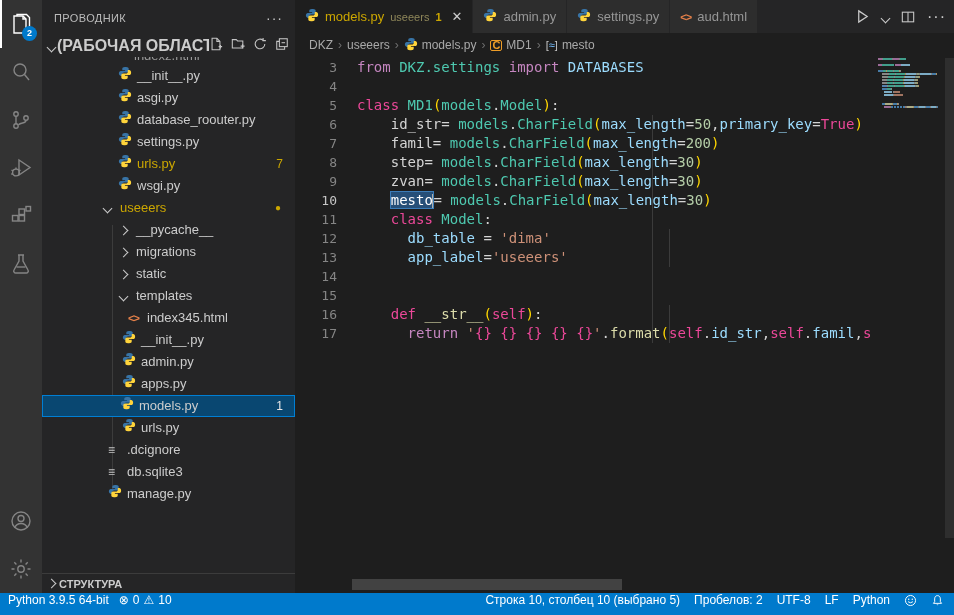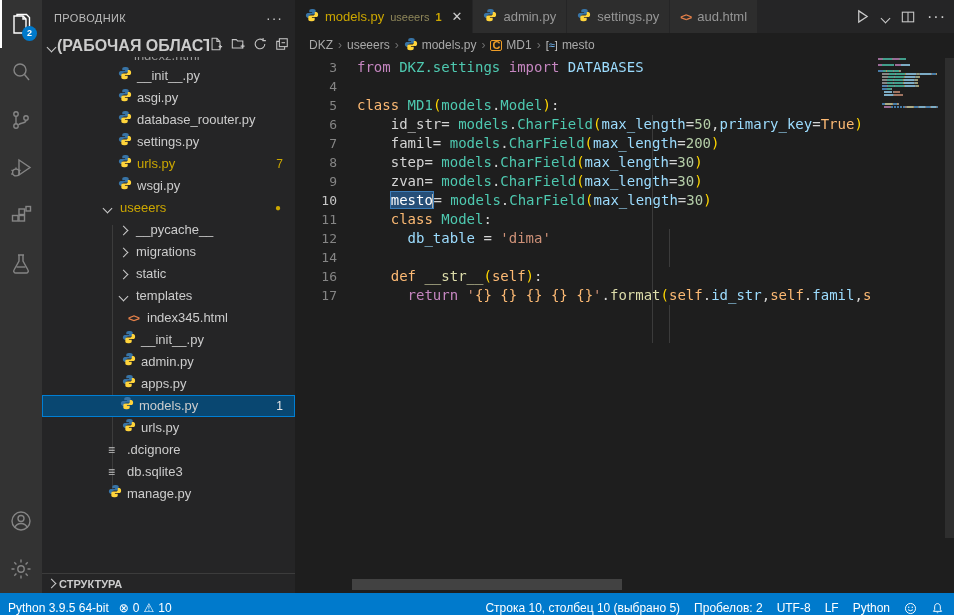--- a/index.html
+++ b/index.html
@@ -54,36 +54,36 @@
   .breadcrumbs { height:24px; display:flex; align-items:center; padding-left:14px; font-size:12px; color:#a9a9a9; gap:5px; }
   .bc-sep { color:#6e6e6e; font-size:12px; }
   .bc-item { display:flex; align-items:center; gap:4px; cursor:pointer; }
 
   
   .code-area { position:relative; height:536px; overflow:hidden; font-family:"DejaVu Sans Mono", monospace; font-size:14px; }
   .code-line { position:relative; height:19px; line-height:19px; white-space:pre; }
   .ln { position:absolute; left:0; width:42px; text-align:right; color:#858585; font-size:13px; }
   .ln.cur { color:#c6c6c6; }
   .ctext { position:absolute; left:62px; }
-  .tk-k1{color:#c586c0} .tk-k2{color:#fdba74} .tk-ty{color:#4ec9b0} .tk-var{color:#9cdcfe}
+  .tk-k1{color:#c586c0} .tk-k2{color:#ec4899} .tk-ty{color:#4ec9b0} .tk-var{color:#9cdcfe}
   .tk-str{color:#ce9178} .tk-num{color:#b5cea8} .tk-fn{color:#dcdcaa} .tk-pl{color:#d4d4d4}
   .tk-br{color:#ffd700}
   .tk-sel{color:#ffffff; background:#264f78; outline:1px solid #3b7cb8;}
   .cursor-caret { display:inline-block; width:1.5px; height:15px; background:#aeafad; vertical-align:middle; margin-left:-1px; }
   .indent-guide { position:absolute; width:1px; background:#3b3b3b; }
 
   
   .minimap { position:absolute; right:9px; top:1px; width:67px; height:534px; }
   .mm-row { height:2px; margin-bottom:1px; display:flex; }
   .mm-seg { height:2px; opacity:.75; }
   .vscroll { position:absolute; right:0; top:1px; width:9px; height:480px; background:rgba(121,121,121,0.18); }
   .hscroll { position:absolute; left:57px; bottom:3px; width:270px; height:11px; background:#424242; }
 
   
-  .status-bar { position:absolute; left:0; bottom:0; width:954px; height:22px; background:#007acc; color:#ffffff; display:flex; align-items:flex-end; font-size:12px; z-index:40; }
+  .status-bar { position:absolute; left:0; bottom:0; width:954px; height:22px; background:#007acc; color:#ffffff; display:flex; align-items:flex-start; font-size:12px; z-index:40; }
   .sb-left { display:flex; align-items:center; gap:10px; padding-left:8px; }
   .sb-right { margin-left:auto; display:flex; align-items:center; gap:14px; padding-right:10px; }
   .sb-item { display:flex; align-items:center; gap:4px; cursor:pointer; white-space:nowrap; }
   .prob-ico { font-size:12px; }
 
   .icon-python { display:inline-block; width:14px; height:14px; }
   .html-glyph { color:#e8824a; font-weight:bold; font-size:11px; letter-spacing:-1px; }
   .filelines-glyph { color:#c5c5c5; font-size:12px; }
   .class-glyph { color:#ee9d28; font-weight:bold; font-size:11px; border:1px solid #ee9d28; border-radius:2px; padding:0 1px; line-height:9px; height:11px; display:inline-flex; align-items:center; }
   .field-glyph { color:#c5c5c5; font-size:11px; }
@@ -395,21 +395,23 @@
           <div class="code-line"><span class="ln">3</span><span class="ctext"><span class="tk-k1">from </span><span class="tk-ty">DKZ.settings</span><span class="tk-k1"> import </span><span class="tk-var">DATABASES</span></span></div>
           <div class="code-line"><span class="ln">4</span><span class="ctext"></span></div>
           <div class="code-line"><span class="ln">5</span><span class="ctext"><span class="tk-k2">class </span><span class="tk-ty">MD1</span><span class="tk-br">(</span><span class="tk-ty">models</span><span class="tk-pl">.</span><span class="tk-ty">Model</span><span class="tk-br">)</span><span class="tk-pl">:</span></span></div>
           <div class="code-line"><span class="ln">6</span><span class="ctext"><span class="tk-pl">    id_str= </span><span class="tk-ty">models</span><span class="tk-pl">.</span><span class="tk-ty">CharField</span><span class="tk-br">(</span><span class="tk-var">max_length</span><span class="tk-pl">=</span><span class="tk-num">50</span><span class="tk-pl">,</span><span class="tk-var">primary_key</span><span class="tk-pl">=</span><span class="tk-k2">True</span><span class="tk-br">)</span></span></div>
           <div class="code-line"><span class="ln">7</span><span class="ctext"><span class="tk-pl">    famil= </span><span class="tk-ty">models</span><span class="tk-pl">.</span><span class="tk-ty">CharField</span><span class="tk-br">(</span><span class="tk-var">max_length</span><span class="tk-pl">=</span><span class="tk-num">200</span><span class="tk-br">)</span></span></div>
           <div class="code-line"><span class="ln">8</span><span class="ctext"><span class="tk-pl">    step= </span><span class="tk-ty">models</span><span class="tk-pl">.</span><span class="tk-ty">CharField</span><span class="tk-br">(</span><span class="tk-var">max_length</span><span class="tk-pl">=</span><span class="tk-num">30</span><span class="tk-br">)</span></span></div>
           <div class="code-line"><span class="ln">9</span><span class="ctext"><span class="tk-pl">    zvan= </span><span class="tk-ty">models</span><span class="tk-pl">.</span><span class="tk-ty">CharField</span><span class="tk-br">(</span><span class="tk-var">max_length</span><span class="tk-pl">=</span><span class="tk-num">30</span><span class="tk-br">)</span></span></div>
           <div class="code-line"><span class="ln cur">10</span><span class="ctext"><span class="tk-pl">    </span><span class="tk-sel">mesto</span><span class="cursor-caret"></span><span class="tk-pl">= </span><span class="tk-ty">models</span><span class="tk-pl">.</span><span class="tk-ty">CharField</span><span class="tk-br">(</span><span class="tk-var">max_length</span><span class="tk-pl">=</span><span class="tk-num">30</span><span class="tk-br">)</span></span></div>
           <div class="code-line"><span class="ln">11</span><span class="ctext"><span class="tk-pl">    </span><span class="tk-k2">class </span><span class="tk-ty">Model</span><span class="tk-pl">:</span></span></div>
           <div class="code-line"><span class="ln">12</span><span class="ctext"><span class="tk-pl">      </span><span class="tk-var">db_table</span><span class="tk-pl"> = </span><span class="tk-str">'dima'</span></span></div>
+          <div class="code-line"><span class="ln">13</span><span class="ctext"><span class="tk-pl">      </span><span class="tk-var">app_label</span><span class="tk-pl">=</span><span class="tk-str">'useeers'</span></span></div>
           <div class="code-line"><span class="ln">14</span><span class="ctext"></span></div>
+          <div class="code-line"><span class="ln">15</span><span class="ctext"></span></div>
           <div class="code-line"><span class="ln">16</span><span class="ctext"><span class="tk-pl">    </span><span class="tk-k2">def </span><span class="tk-fn">__str__</span><span class="tk-br">(</span><span class="tk-k2">self</span><span class="tk-br">)</span><span class="tk-pl">:</span></span></div>
           <div class="code-line"><span class="ln">17</span><span class="ctext"><span class="tk-pl">      </span><span class="tk-k1">return </span><span class="tk-str">'</span><span class="tk-k2">{}</span><span class="tk-str"> </span><span class="tk-k2">{}</span><span class="tk-str"> </span><span class="tk-k2">{}</span><span class="tk-str"> </span><span class="tk-k2">{}</span><span class="tk-str"> </span><span class="tk-k2">{}</span><span class="tk-str">'</span><span class="tk-pl">.</span><span class="tk-fn">format</span><span class="tk-br">(</span><span class="tk-k2">self</span><span class="tk-pl">.</span><span class="tk-var">id_str</span><span class="tk-pl">,</span><span class="tk-k2">self</span><span class="tk-pl">.</span><span class="tk-var">famil</span><span class="tk-pl">,</span><span class="tk-k2">s</span></span></div>
         </div>
       <div class="minimap" id="minimap">
           <div class="mm-row">
             <span class="mm-seg" style="width: 4px; background: rgb(197, 134, 192);"></span>
             <span class="mm-seg" style="width: 1px; background: rgb(170, 170, 170);"></span>
             <span class="mm-seg" style="width: 9px; background: rgb(78, 201, 176);"></span>
             <span class="mm-seg" style="width: 1px; background: rgb(170, 170, 170);"></span>
             <span class="mm-seg" style="width: 6px; background: rgb(197, 134, 192);"></span>

